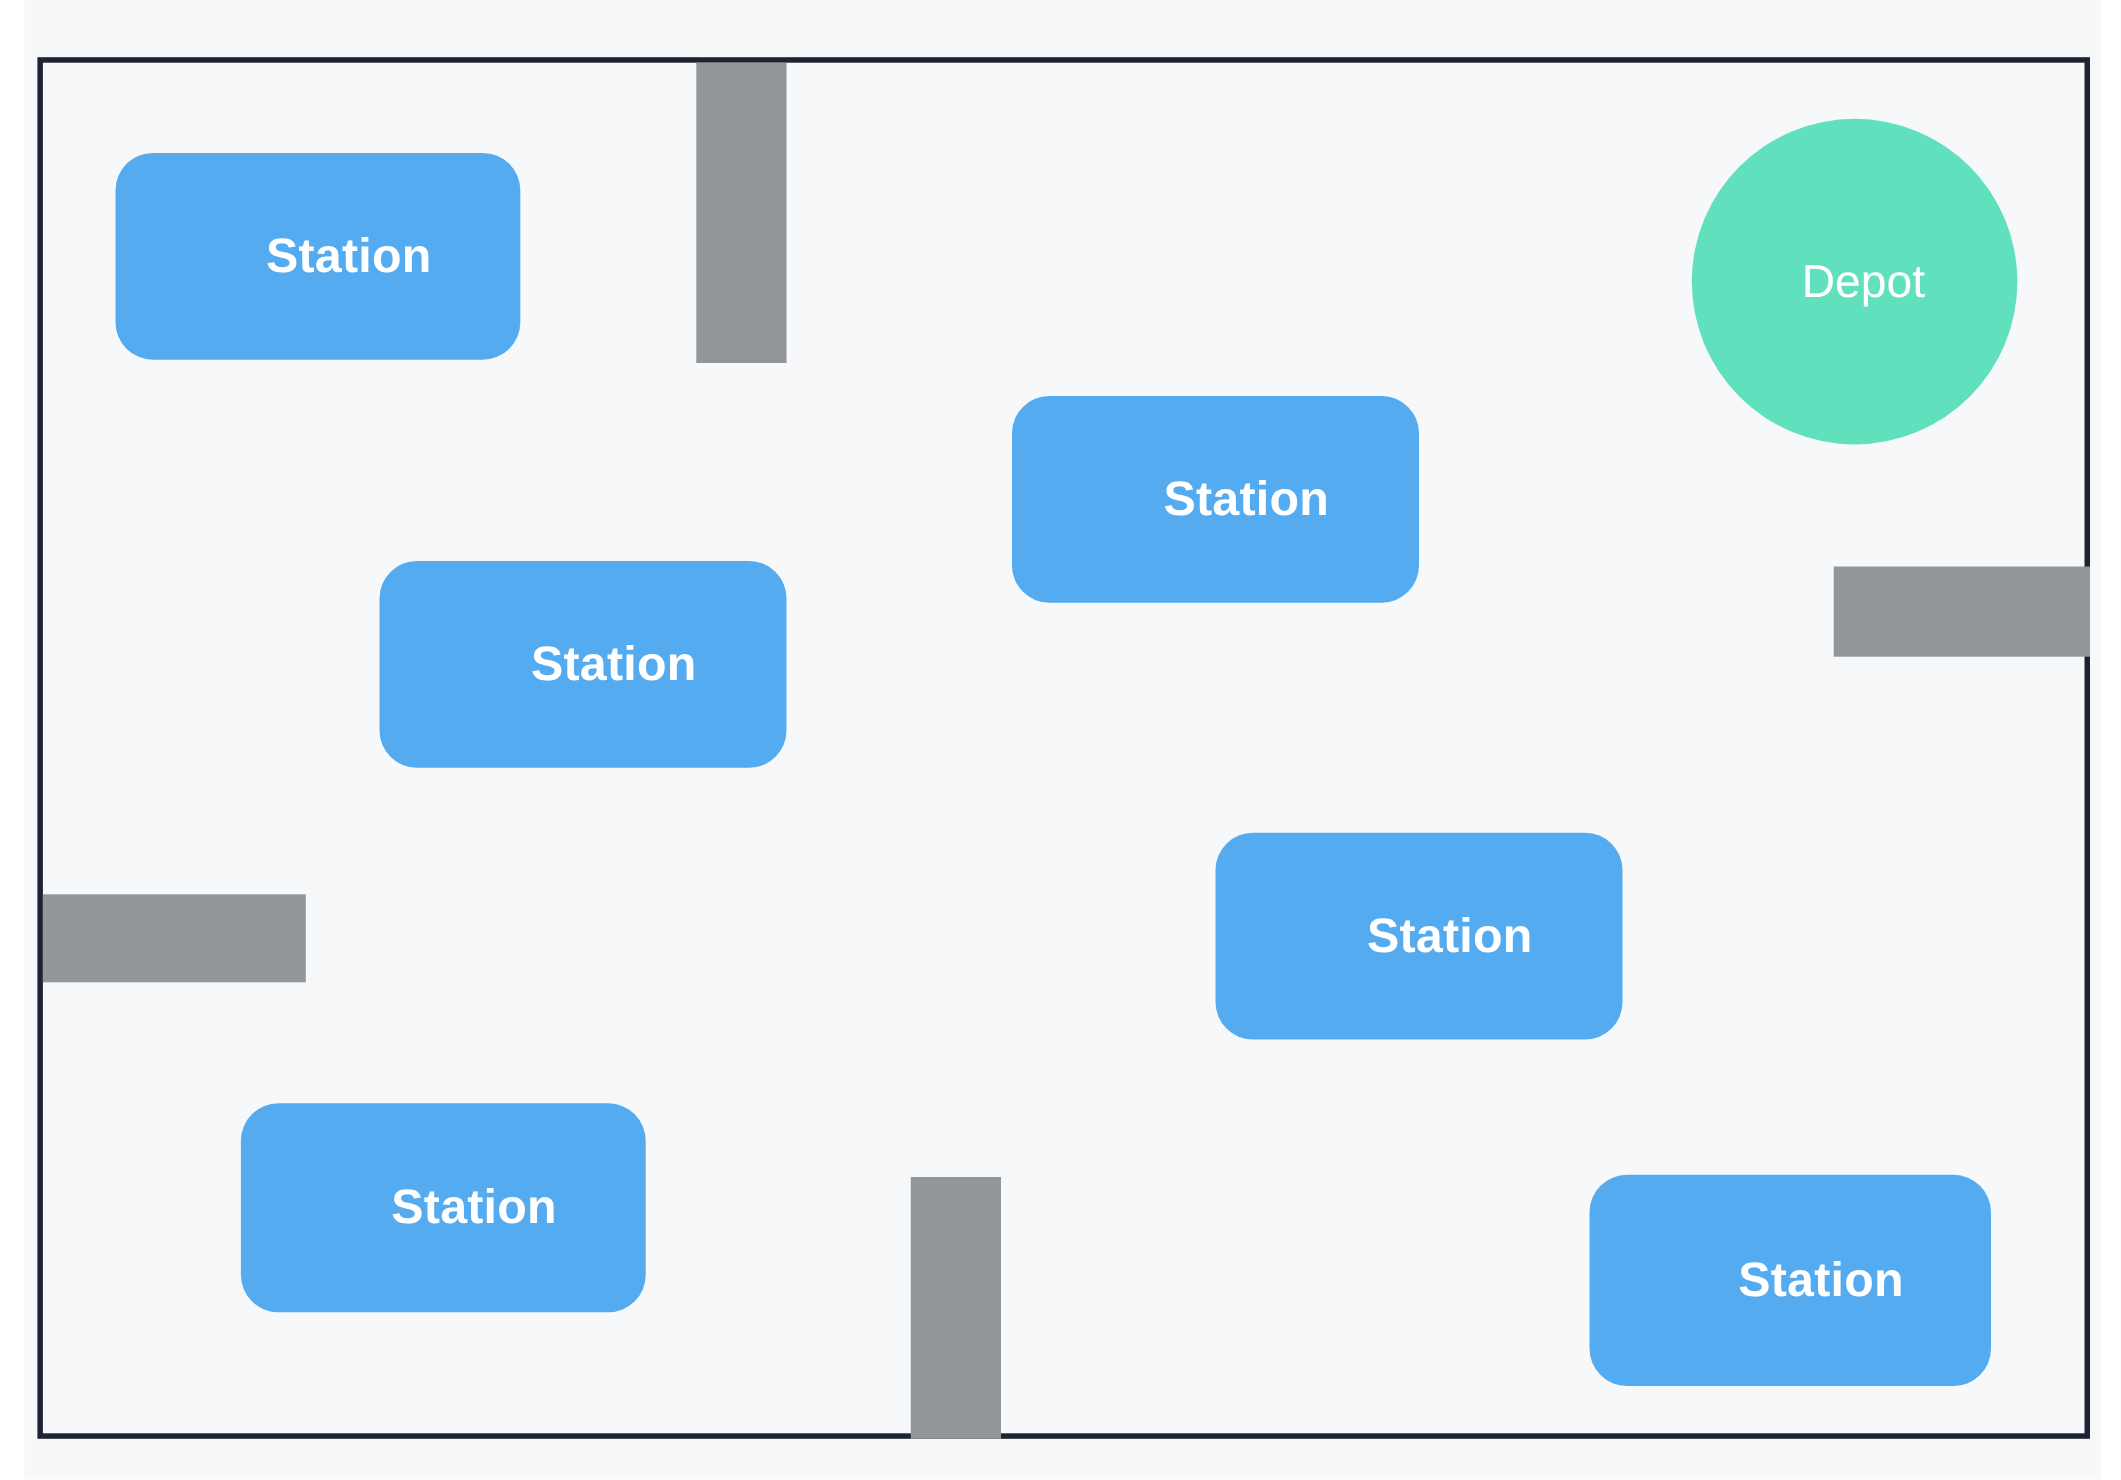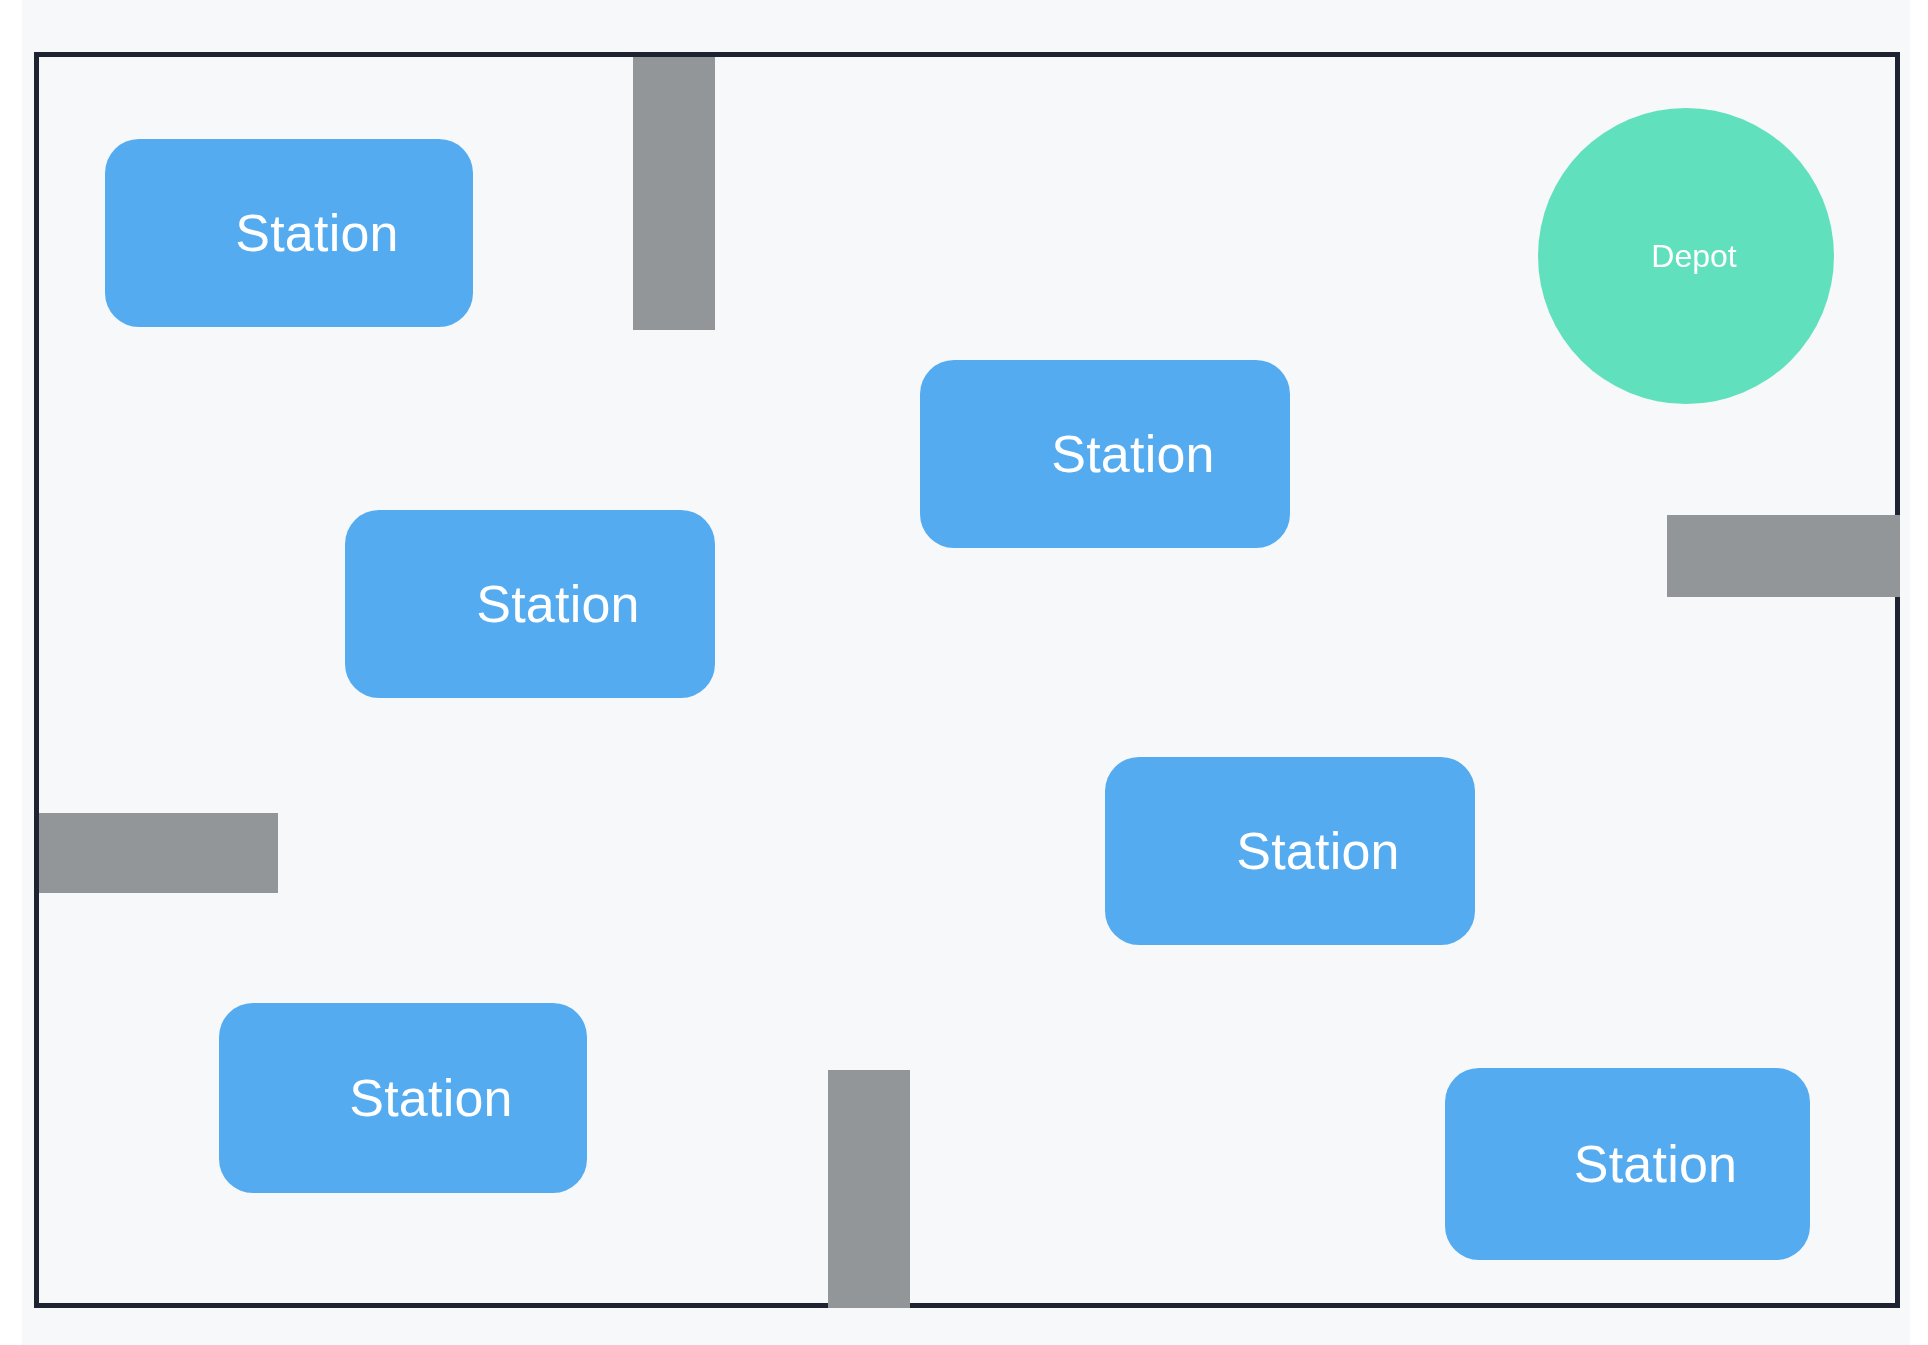--- a/index.html
+++ b/index.html
@@ -54,39 +54,39 @@
     position: absolute;
     background: #55abf0;
     border-radius: 34px;
     box-sizing: border-box;
     display: flex;
     align-items: center;
     justify-content: center;
   }
   .station .lbl {
     color: #ffffff;
-    font-size: 52px;
-    font-weight: 400;
+    font-size: 44px;
+    font-weight: 700;
     letter-spacing: 0.2px;
     line-height: 1;
     white-space: nowrap;
     transform: translateX(28px);
     text-align: right;
   }
   .depot {
     position: absolute;
     background: #61e0bd;
     border-radius: 50%;
     display: flex;
     align-items: center;
     justify-content: center;
   }
   .depot .lbl {
     color: #ffffff;
-    font-size: 32px;
+    font-size: 42px;
     font-weight: 400;
     line-height: 1;
     white-space: nowrap;
     transform: translateX(8px);
   }
 </style>
 </head>
 <body>
 
 <div id="root">

